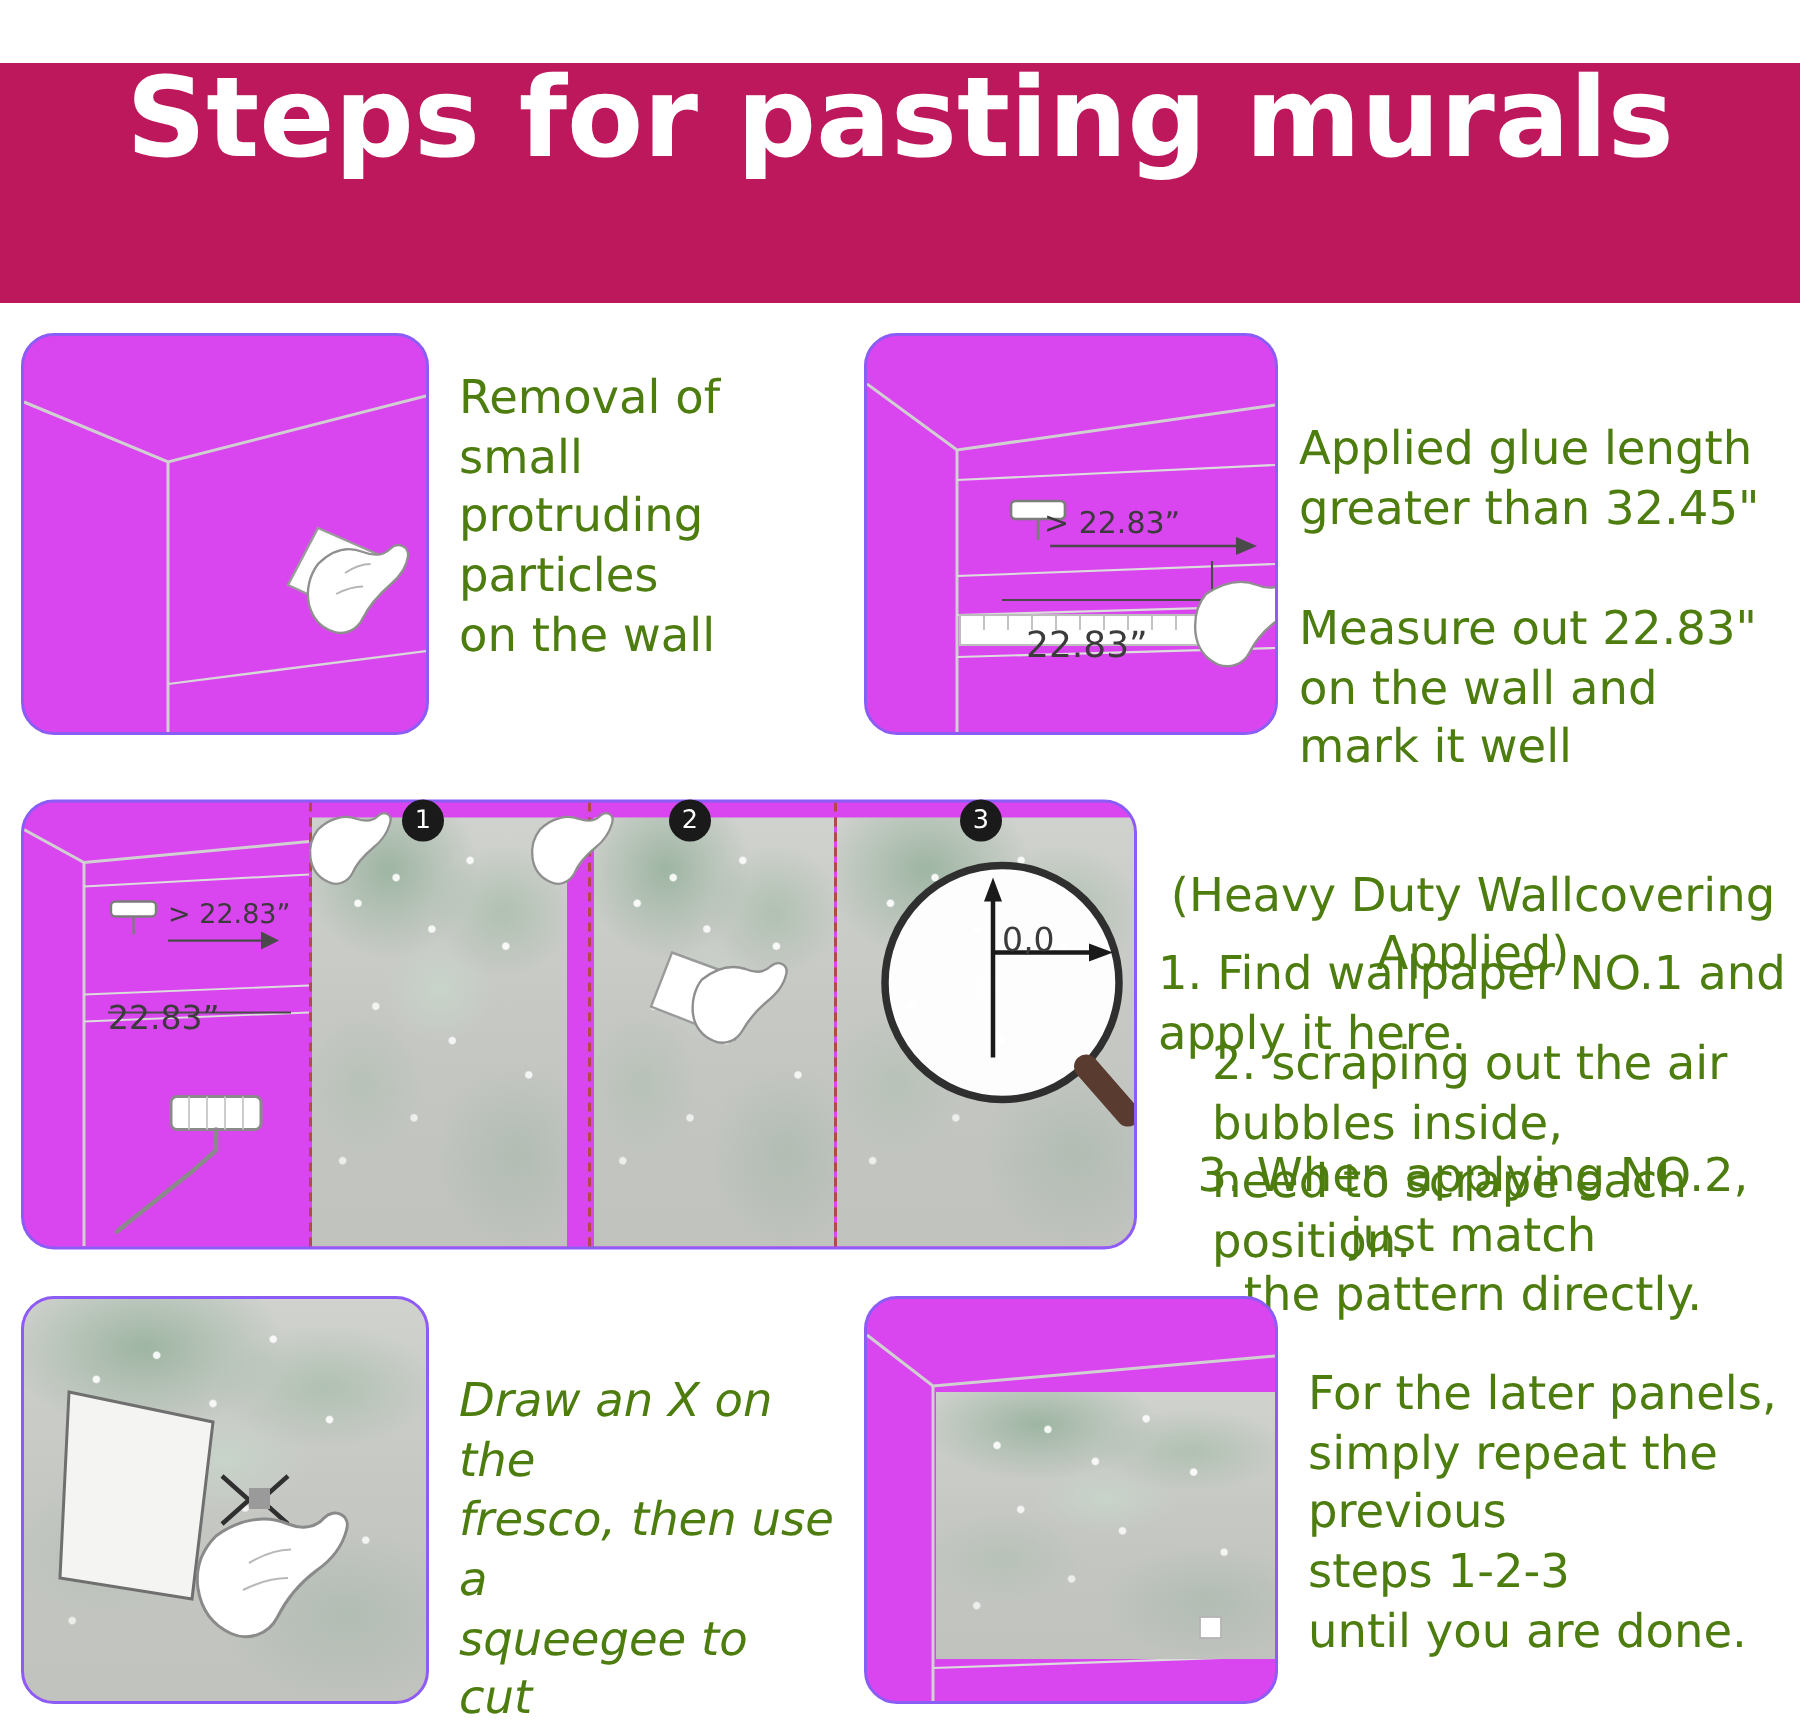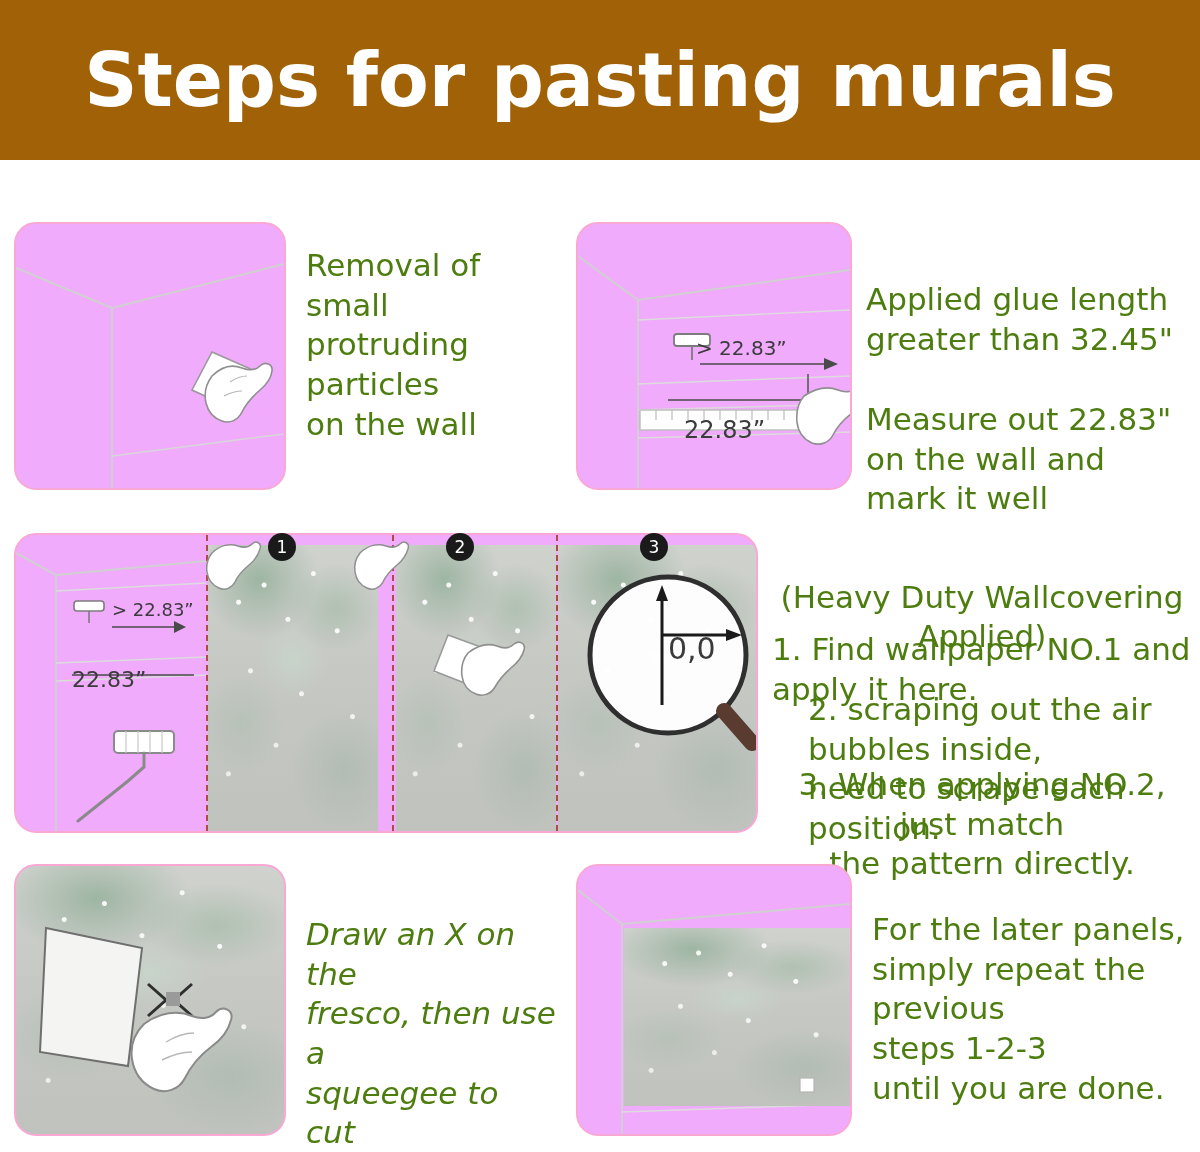--- a/index.html
+++ b/index.html
@@ -13,43 +13,43 @@
     font-family: "DejaVu Sans", sans-serif;
     color: #3a3a3a;
     position: relative;
     overflow: hidden;
   }
 
   
   .header {
     width: 1200px;
     height: 160px;
-    background: #a16207;
+    background: #be185d;
     display: flex;
-    align-items: center;
     justify-content: center;
     box-sizing: border-box;
+    margin-top: 42px;
   }
   .header-title {
     color: #ffffff;
     font-size: 74px;
     font-weight: bold;
     letter-spacing: 0px;
     font-family: "DejaVu Sans", sans-serif;
     line-height: 1;
     white-space: nowrap;
   }
 
   
   .panel {
     position: absolute;
     box-sizing: border-box;
-    border: 2px solid #f9a8d4;
+    border: 2px solid #8b5cf6;
     border-radius: 22px;
-    background: #f0abfc;
+    background: #d946ef;
     overflow: hidden;
   }
   .caption {
     position: absolute;
     font-size: 31px;
     line-height: 1.28;
     color: #4d7c0f;
     font-family: "DejaVu Sans", sans-serif;
     white-space: pre-line;
   }
@@ -257,21 +257,21 @@
              c-7 6 -12 12 -16 19 c-4 7 -12 10 -19 7 c-8 -3 -13 -10 -14 -18 c-1 -8 1 -17 6 -23 Z" fill="#ffffff" stroke="#8f8f8f" stroke-width="1.6" stroke-linejoin="round"></path>
 
     <circle cx="652" cy="120" r="78" fill="#ffffff" fill-opacity="0.96" stroke="#2f2f2f" stroke-width="5"></circle>
     <path d="M708 176 L736 208" stroke="#5a3b30" stroke-width="16" stroke-linecap="round"></path>
 
     <line x1="646" y1="170" x2="646" y2="60" stroke="#1a1a1a" stroke-width="3"></line>
     <polygon points="640,66 646,50 652,66" fill="#1a1a1a"></polygon>
     <line x1="646" y1="100" x2="716" y2="100" stroke="#1a1a1a" stroke-width="3"></line>
     <polygon points="710,94 726,100 710,106" fill="#1a1a1a"></polygon>
   </svg>
-  <div class="meas-label" style="left:652px; top:96px; font-size:30px;">0,0</div>
+  <div class="meas-label" style="left:652px; top:80px; font-size:22px;">0,0</div>
 </div>
 
 <div class="step-badge" id="badge-1">1</div>
 <div class="step-badge" id="badge-2">2</div>
 <div class="step-badge" id="badge-3">3</div>
 
 <div class="caption" id="please-use">
   <div>(Heavy Duty Wallcovering Applied)</div>
 </div>
 <div class="caption" id="step-1">1. Find wallpaper NO.1 and apply it here.</div>

